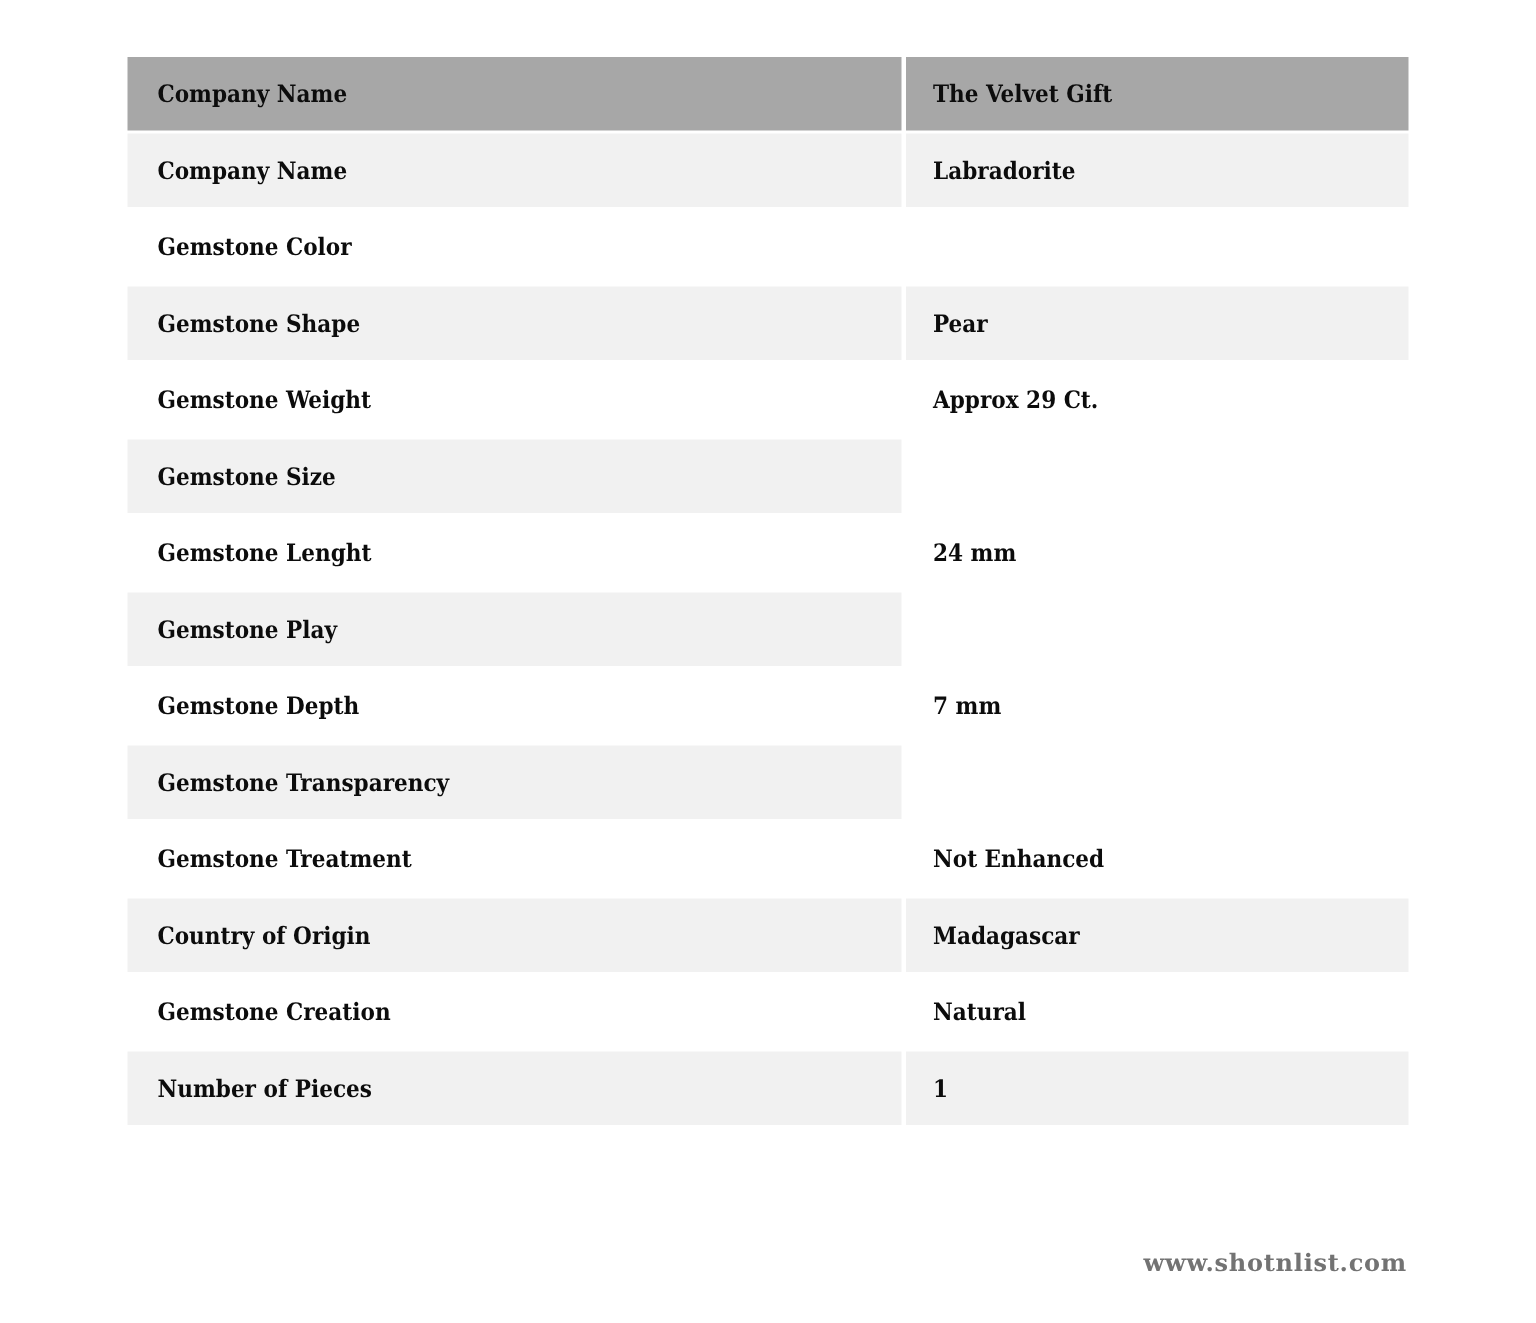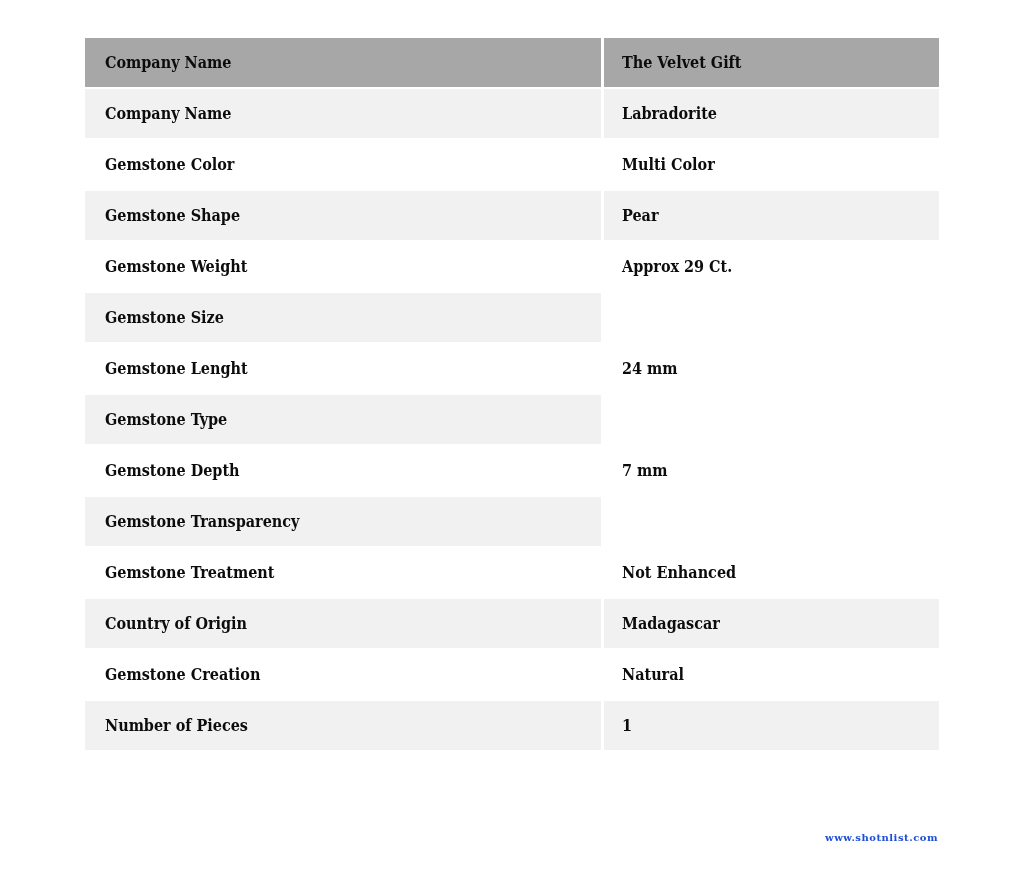--- a/index.html
+++ b/index.html
@@ -55,22 +55,22 @@
 
   
   .row:nth-child(even) .cell { background: #f1f1f1; }
   .row:nth-child(odd):not(.header) .cell { background: #ffffff; }
 
   .watermark {
     position: absolute;
     top: 832px;
     right: 86px;
     font-weight: bold;
-    font-size: 10px;
-    color: #1d4ed8;
+    font-size: 16px;
+    color: #737373;
     letter-spacing: 0.5px;
     font-family: "DejaVu Serif", "Liberation Serif", serif;
   }
 </style>
 </head>
 <body>
 
 <div class="page">
 
   <div class="spec-table">
@@ -80,21 +80,20 @@
       <div class="cell value">The Velvet Gift</div>
     </div>
 
     <div class="row">
       <div class="cell label">Company Name</div>
       <div class="cell value">Labradorite</div>
     </div>
 
     <div class="row">
       <div class="cell label">Gemstone Color</div>
-      <div class="cell value">Multi Color</div>
     </div>
 
     <div class="row">
       <div class="cell label">Gemstone Shape</div>
       <div class="cell value">Pear</div>
     </div>
 
 
     <div class="row">
       <div class="cell label">Gemstone Weight</div>
@@ -104,21 +103,21 @@
     <div class="row">
       <div class="cell label">Gemstone Size</div>
     </div>
 
     <div class="row">
       <div class="cell label">Gemstone Lenght</div>
       <div class="cell value">24 mm</div>
     </div>
 
     <div class="row">
-      <div class="cell label">Gemstone Type</div>
+      <div class="cell label">Gemstone Play</div>
     </div>
 
     <div class="row">
       <div class="cell label">Gemstone Depth</div>
       <div class="cell value">7 mm</div>
     </div>
 
     <div class="row">
       <div class="cell label">Gemstone Transparency</div>
     </div>

